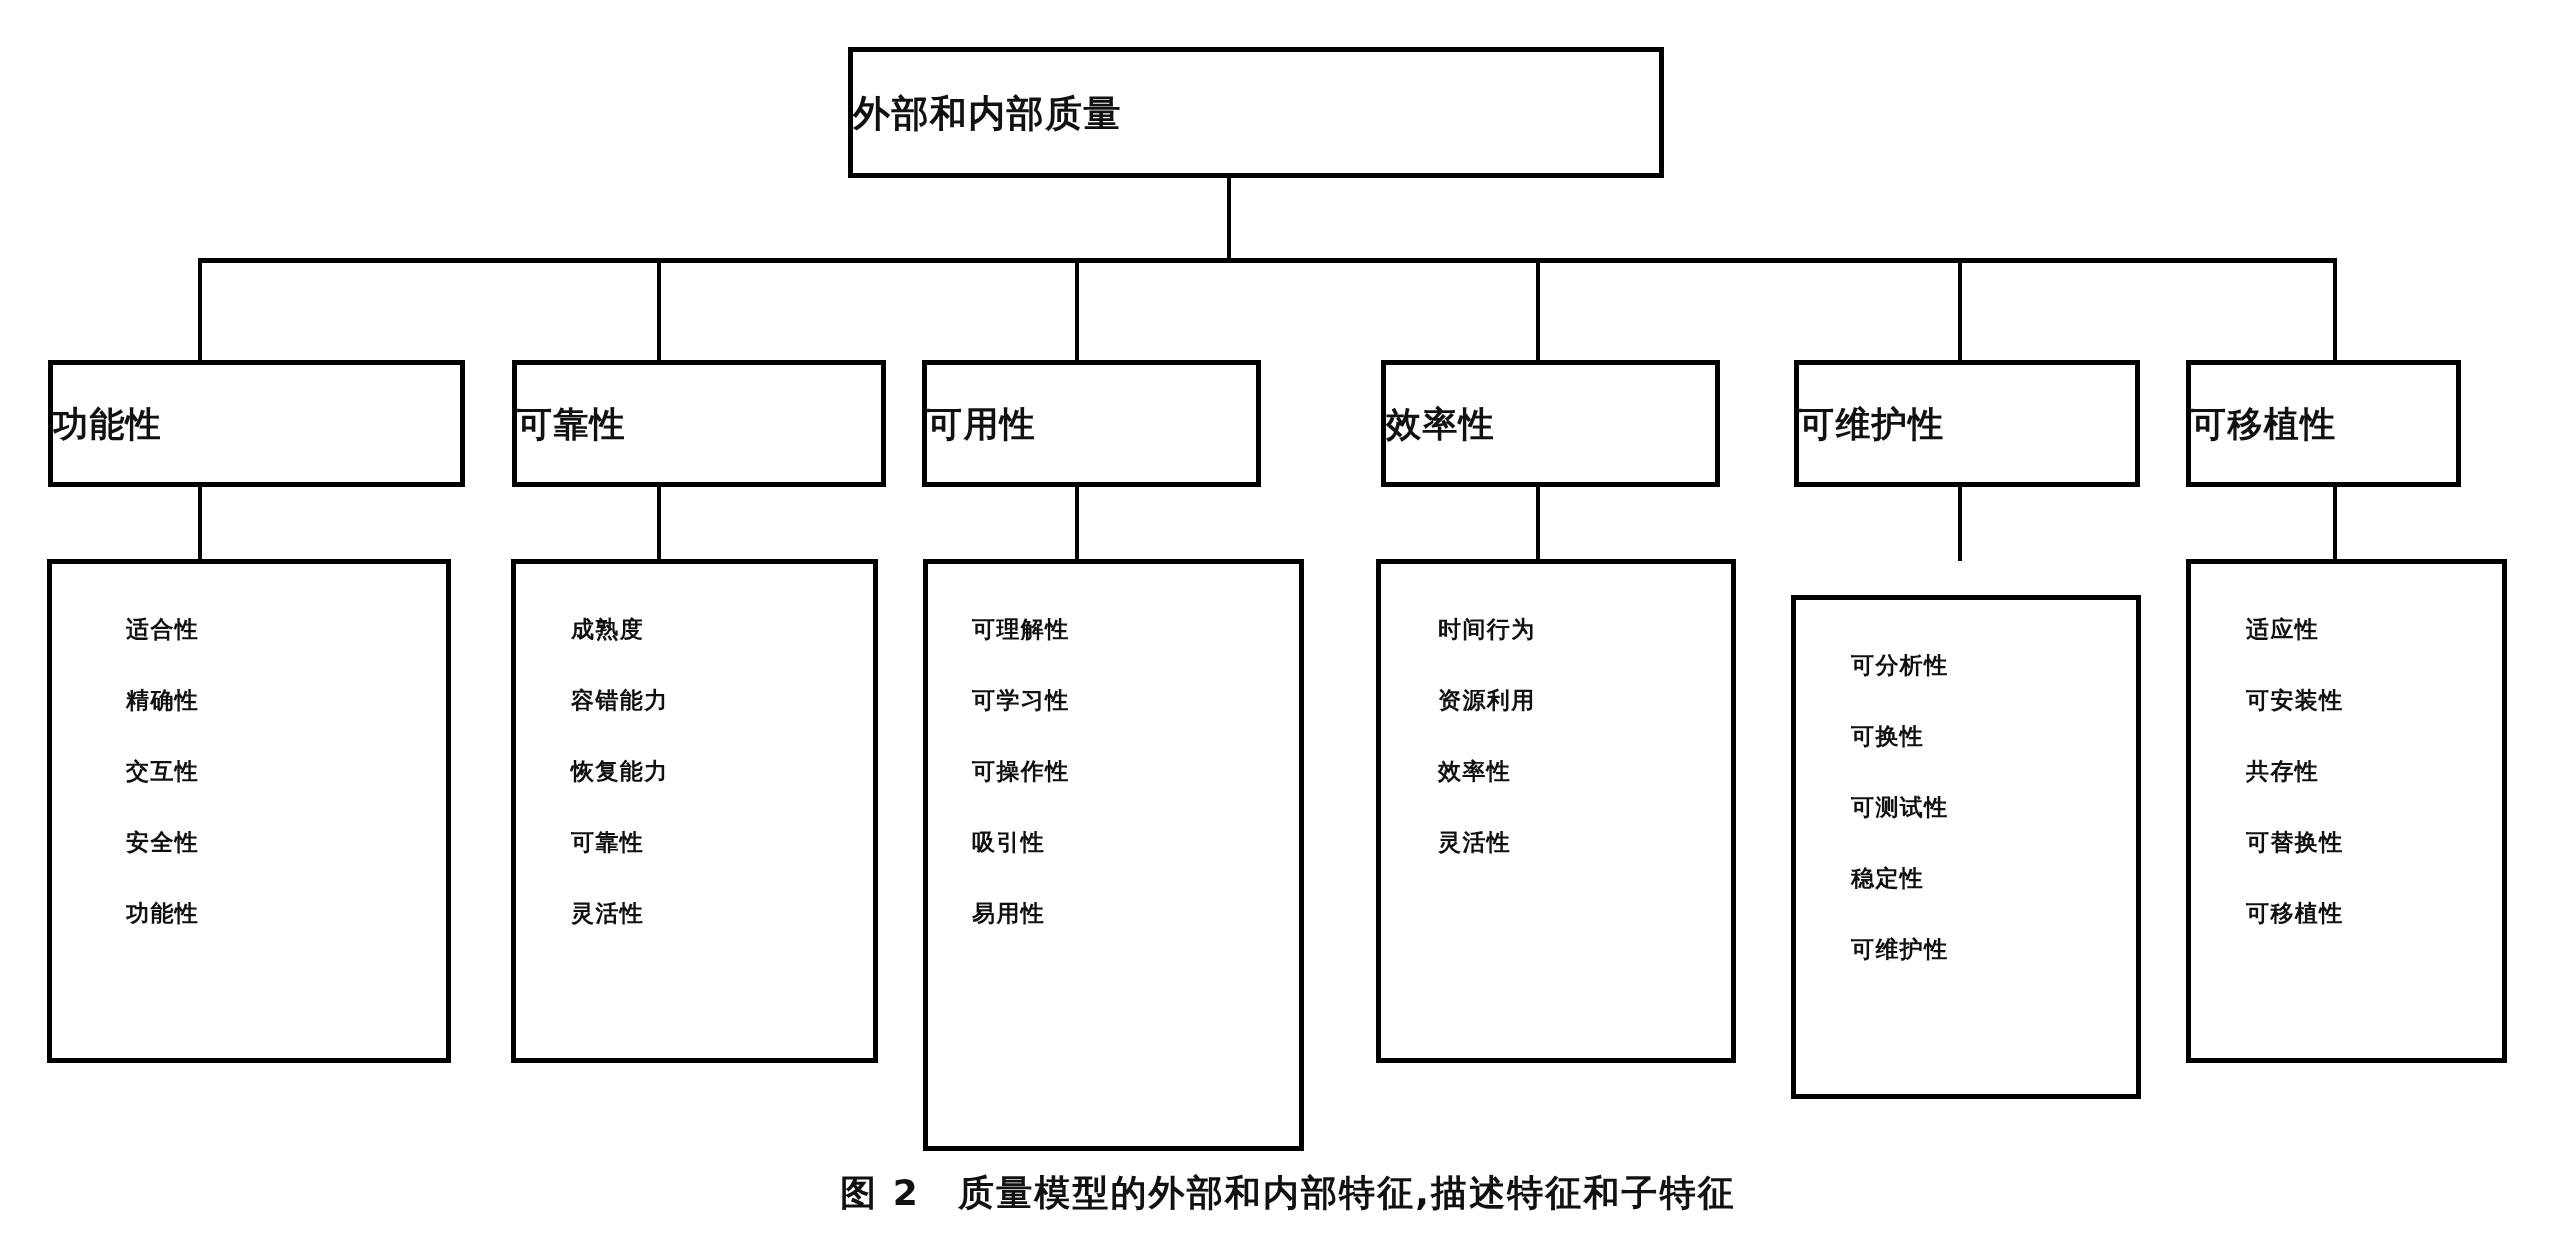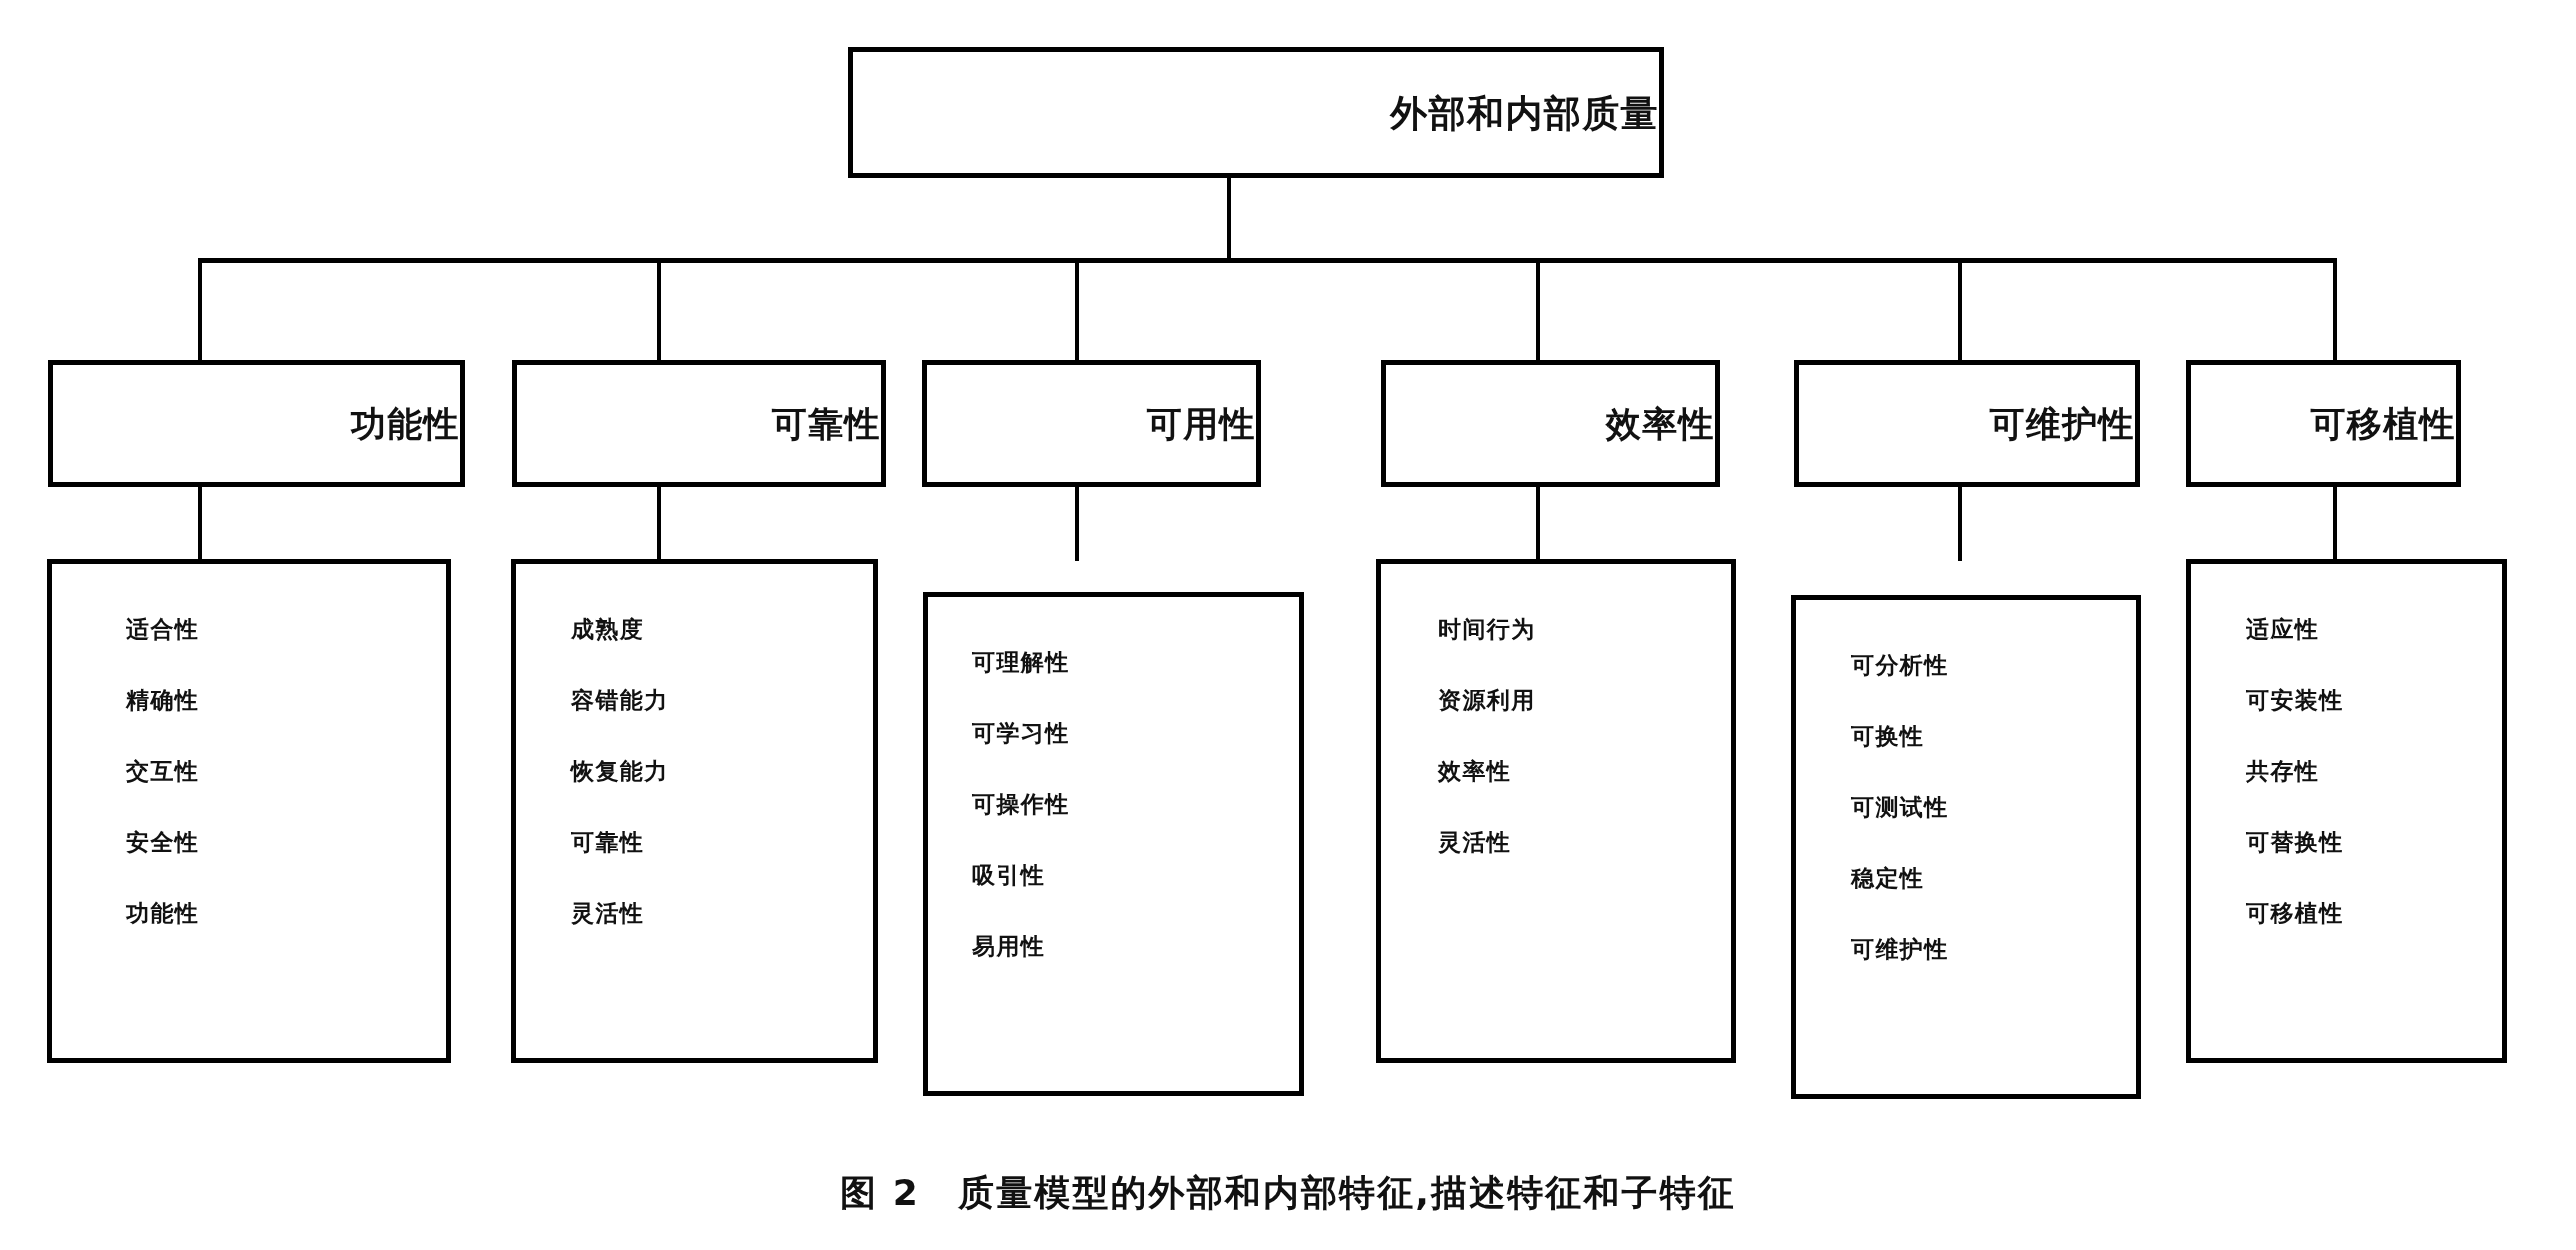--- a/index.html
+++ b/index.html
@@ -31,21 +31,21 @@
     background: #ffffff;
   }
   .node.root {
     border-width: 5.7px;
   }
 
   .node-label {
     position: absolute;
     left: 0;
     width: 100%;
-    text-align: right;
+    text-align: left;
     font-size: 35px;
     font-weight: 700;
     letter-spacing: 1.4px;
     line-height: 1;
     color: #111111;
   }
 
   
   .root .node-label {
     top: 50%;
@@ -173,21 +173,21 @@
   <div class="leafbox" style="left:511px; top:559px; width:367px; height:504px;padding-left:8px;">
     <ul class="leaf-list" style="padding-left:55px;">
       <li class="leaf-item">成熟度</li>
       <li class="leaf-item">容错能力</li>
       <li class="leaf-item">恢复能力</li>
       <li class="leaf-item">可靠性</li>
       <li class="leaf-item">灵活性</li>
     </ul>
   </div>
 
-  <div class="leafbox" style="left:923px; top:559px; width:381px; height:504px;margin-top:33px;">
+  <div class="leafbox" style="left:923px; top:559px; width:381px; height:592px;">
     <ul class="leaf-list" style="padding-left:44px;">
       <li class="leaf-item">可理解性</li>
       <li class="leaf-item">可学习性</li>
       <li class="leaf-item">可操作性</li>
       <li class="leaf-item">吸引性</li>
       <li class="leaf-item">易用性</li>
     </ul>
   </div>
 
   <div class="leafbox" style="left:1376px; top:559px; width:360px; height:504px;">

